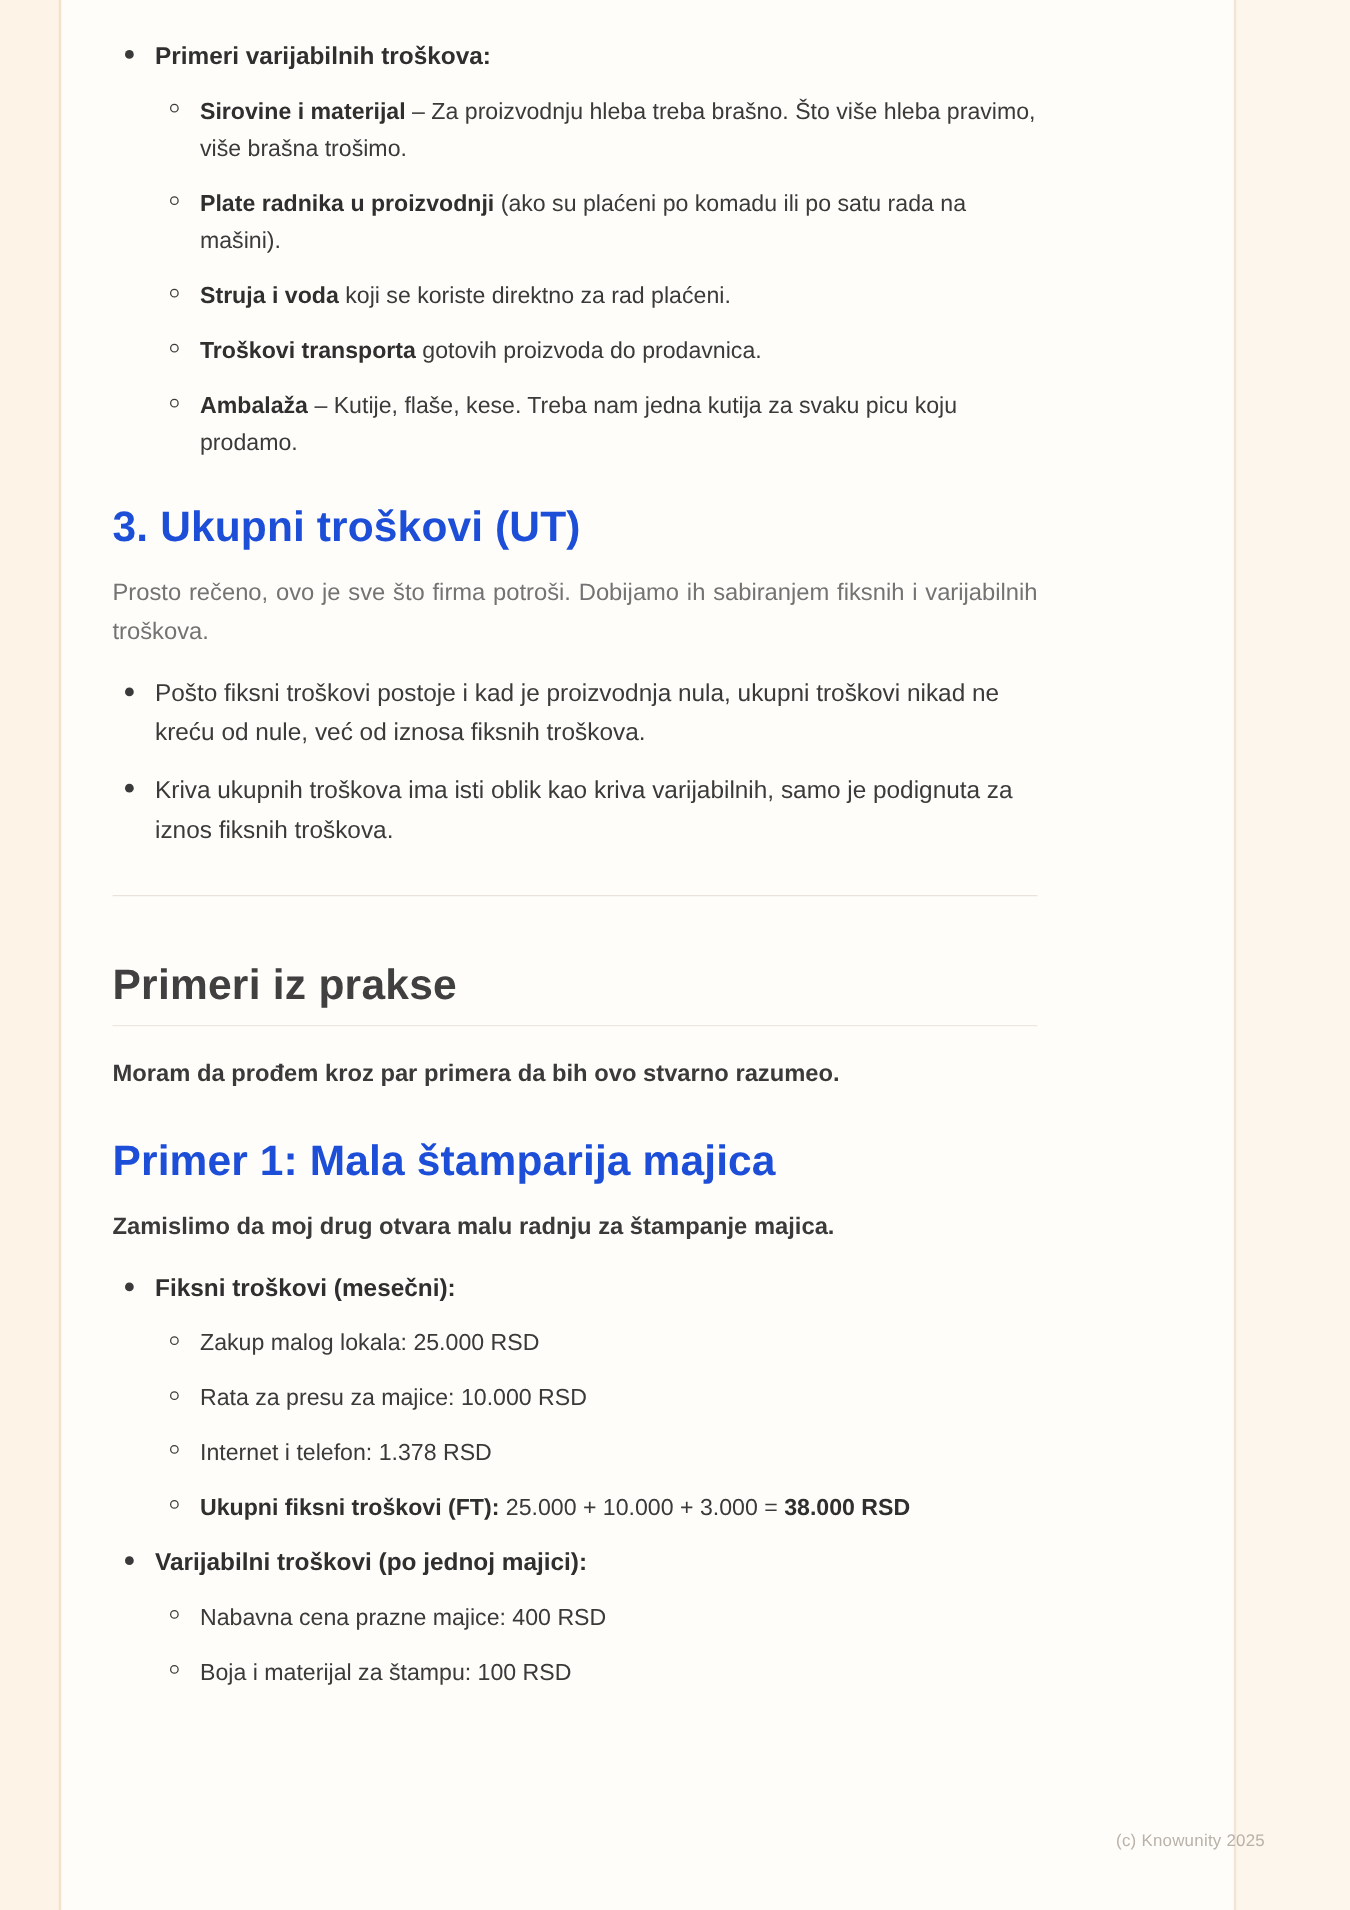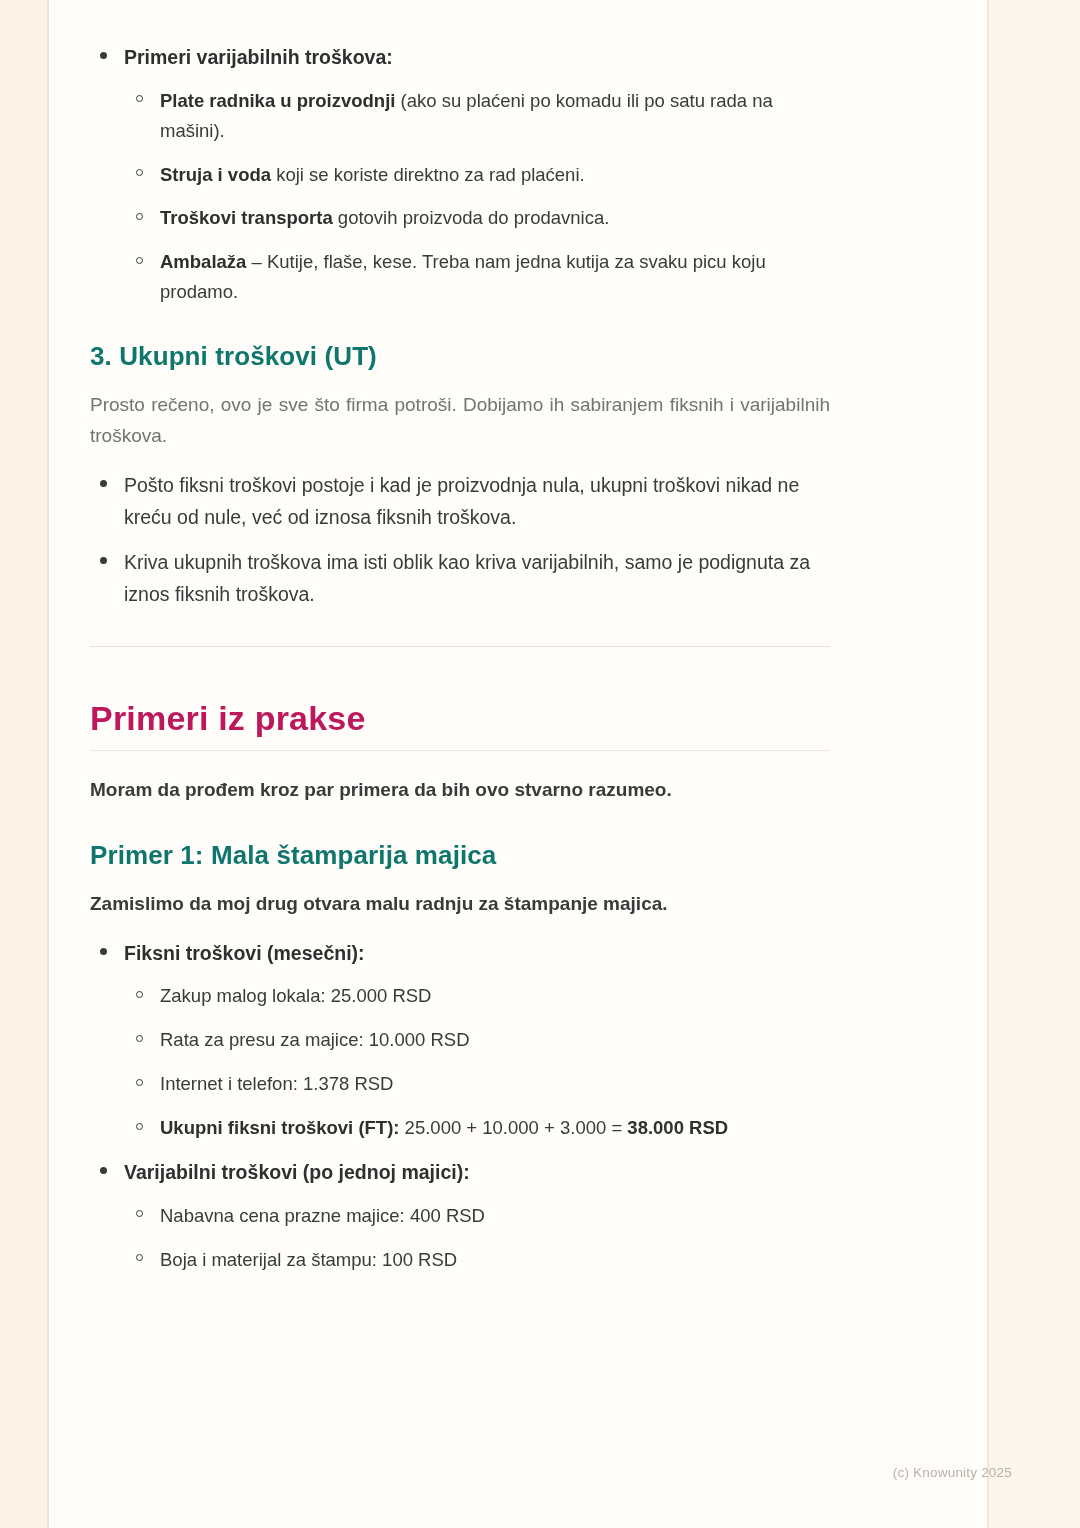--- a/index.html
+++ b/index.html
@@ -42,21 +42,21 @@
   }
   .right-rule {
     position: absolute;
     right: 91px; top: 0;
     width: 2px; height: 1528px;
     background: #f3e6d4;
   }
   .content {
     position: absolute;
     left: 90px;
-    top: 42px;
+    top: 30px;
     width: 740px;
   }
   ul.lv1 {
     list-style: none;
     margin: 0;
     padding: 0;
   }
   ul.lv1 > li {
     position: relative;
     padding-left: 34px;
@@ -103,30 +103,30 @@
     color: #737373;
   }
   p.para-left {
     font-size: 19px;
     line-height: 1.62;
     margin: 18px 0 18px 0;
     color: #3a3a3a;
     font-weight: bold;
   }
   h3.sub {
-    font-size: 26px;
+    font-size: 34px;
     font-weight: 700;
-    color: #0f766e;
+    color: #1d4ed8;
     margin: 34px 0 14px 0;
     letter-spacing: 0.1px;
   }
   h2.section {
     font-size: 34px;
     font-weight: 700;
-    color: #be185d;
+    color: #404040;
     margin: 0 0 12px 0;
     letter-spacing: 0.2px;
   }
   .hr-thin {
     border: 0;
     border-top: 1px solid #e9e3db;
     margin: 36px 0 52px 0;
   }
   .hr-under {
     border: 0;
@@ -153,20 +153,24 @@
 
   <div class="content">
 
     <ul class="lv1">
       <li>
         <span class="bullet"></span>
         <span class="b">Primeri varijabilnih troškova:</span>
         <ul class="lv2">
           <li>
             <span class="bullet-o"></span>
+            <span class="b">Sirovine i materijal</span><span> – Za proizvodnju hleba treba brašno. Što više hleba pravimo, više brašna trošimo.</span>
+          </li>
+          <li>
+            <span class="bullet-o"></span>
             <span class="b">Plate radnika u proizvodnji</span><span> (ako su plaćeni po komadu ili po satu rada na mašini).</span>
           </li>
           <li>
             <span class="bullet-o"></span>
             <span class="b">Struja i voda</span><span> koji se koriste direktno za rad plaćeni.</span>
           </li>
           <li>
             <span class="bullet-o"></span>
             <span class="b">Troškovi transporta</span><span> gotovih proizvoda do prodavnica.</span>
           </li>

